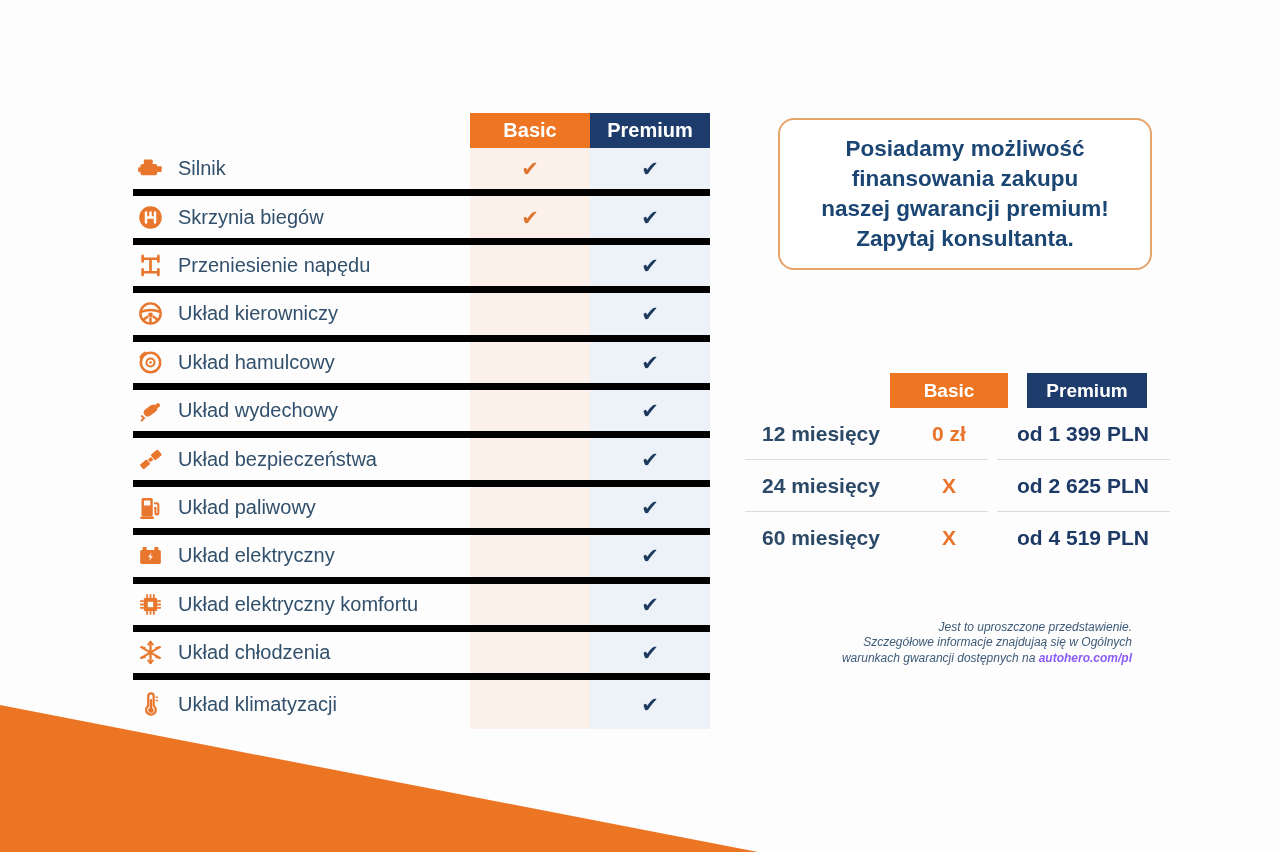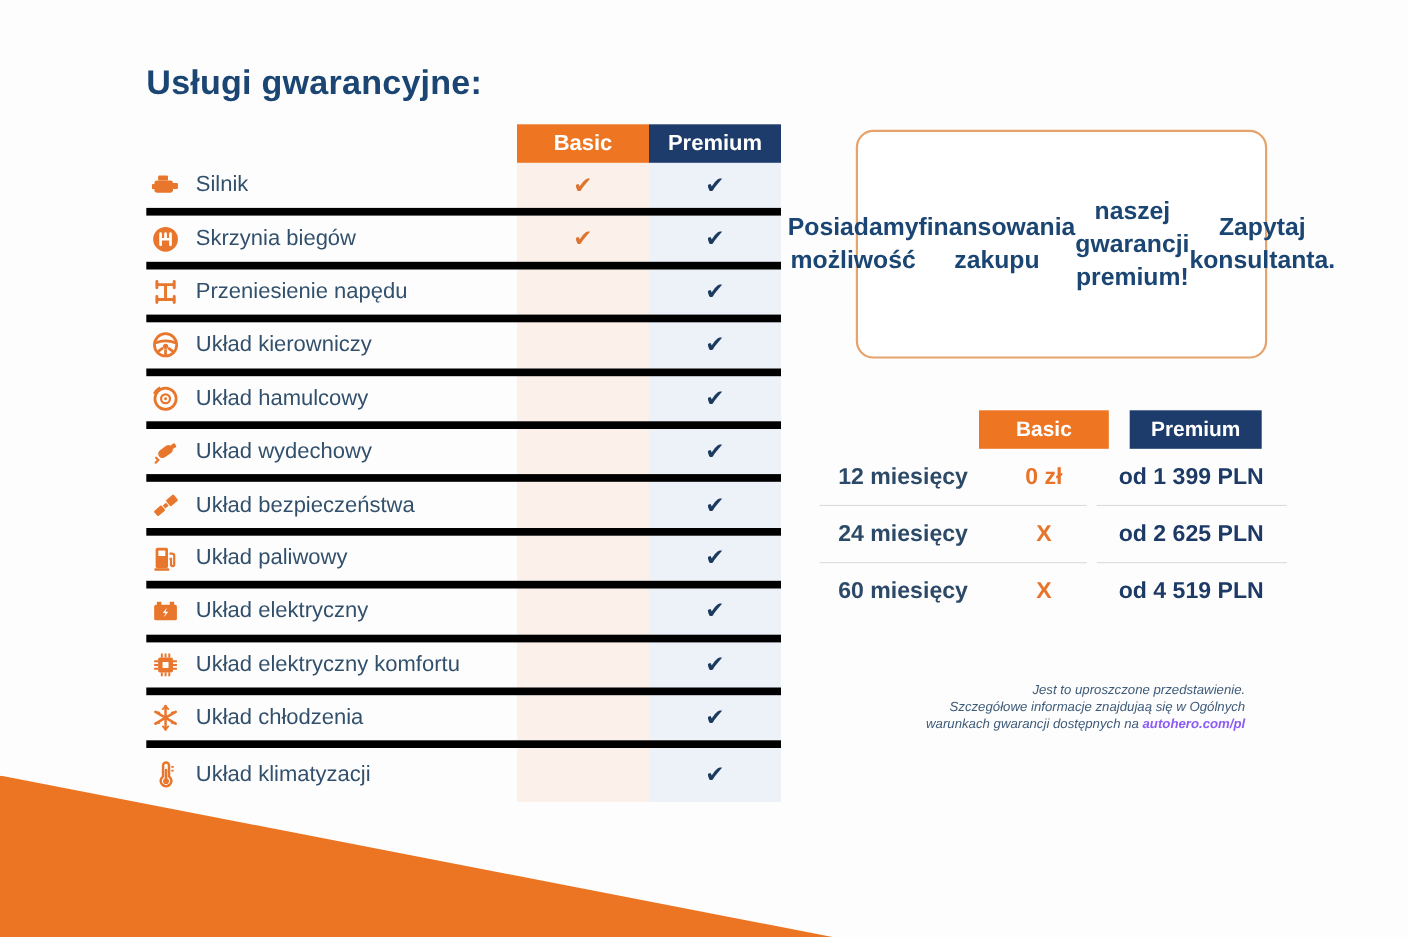--- a/index.html
+++ b/index.html
@@ -31,23 +31,23 @@
   .svc-row:last-child{border-bottom:none;}
   .svc-icon{width:34px;display:flex;justify-content:center;align-items:center;}
   .svc-icon svg{display:block;}
   .svc-label{flex:1;padding-left:11px;font-size:20px;color:#32506c;}
   .svc-check{width:120px;text-align:center;font-size:21px;font-weight:bold;line-height:1;}
   .svc-check.basic{color:#dd7530;}
   .svc-check.premium{color:#1c3a5e;}
 
   
   .info-box{
-    position:absolute;left:778px;top:118px;width:374px;height:208px;box-sizing:border-box;
+    position:absolute;left:778px;top:118px;width:374px;height:152px;box-sizing:border-box;
     border:2px solid #e6a36b;border-radius:16px;background:#ffffff;
-    display:flex;flex-direction:row;align-items:center;justify-content:center;
+    display:flex;flex-direction:column;align-items:center;justify-content:center;
   }
   .info-line{font-size:22.5px;font-weight:bold;color:#1b4673;line-height:1.33;text-align:center;}
 
   
   .price-badge{position:absolute;height:35px;display:flex;align-items:center;justify-content:center;
     color:#fff;font-weight:bold;font-size:19px;}
   .price-badge.basic{left:890px;top:373px;width:118px;background:#ee7623;}
   .price-badge.premium{left:1027px;top:373px;width:120px;background:#1d3c6b;}
   .price-rows{position:absolute;left:745px;top:408px;width:430px;}
   .price-row{height:52px;position:relative;}
@@ -80,21 +80,20 @@
     position:absolute;left:0;bottom:0;width:758px;height:147px;
     background:#ec7524;
     clip-path:polygon(0 0,100% 100%,0 100%);
   }
 </style>
 </head>
 <body>
 
 <div class="canvas">
 
-  <div class="page-title">Usługi gwarancyjne:</div>
 
   <div class="services">
     <div class="colbg basic"></div>
     <div class="colbg premium"></div>
 
     <div class="svc-header">
       <div class="badge basic">Basic</div>
       <div class="badge premium">Premium</div>
     </div>
 

